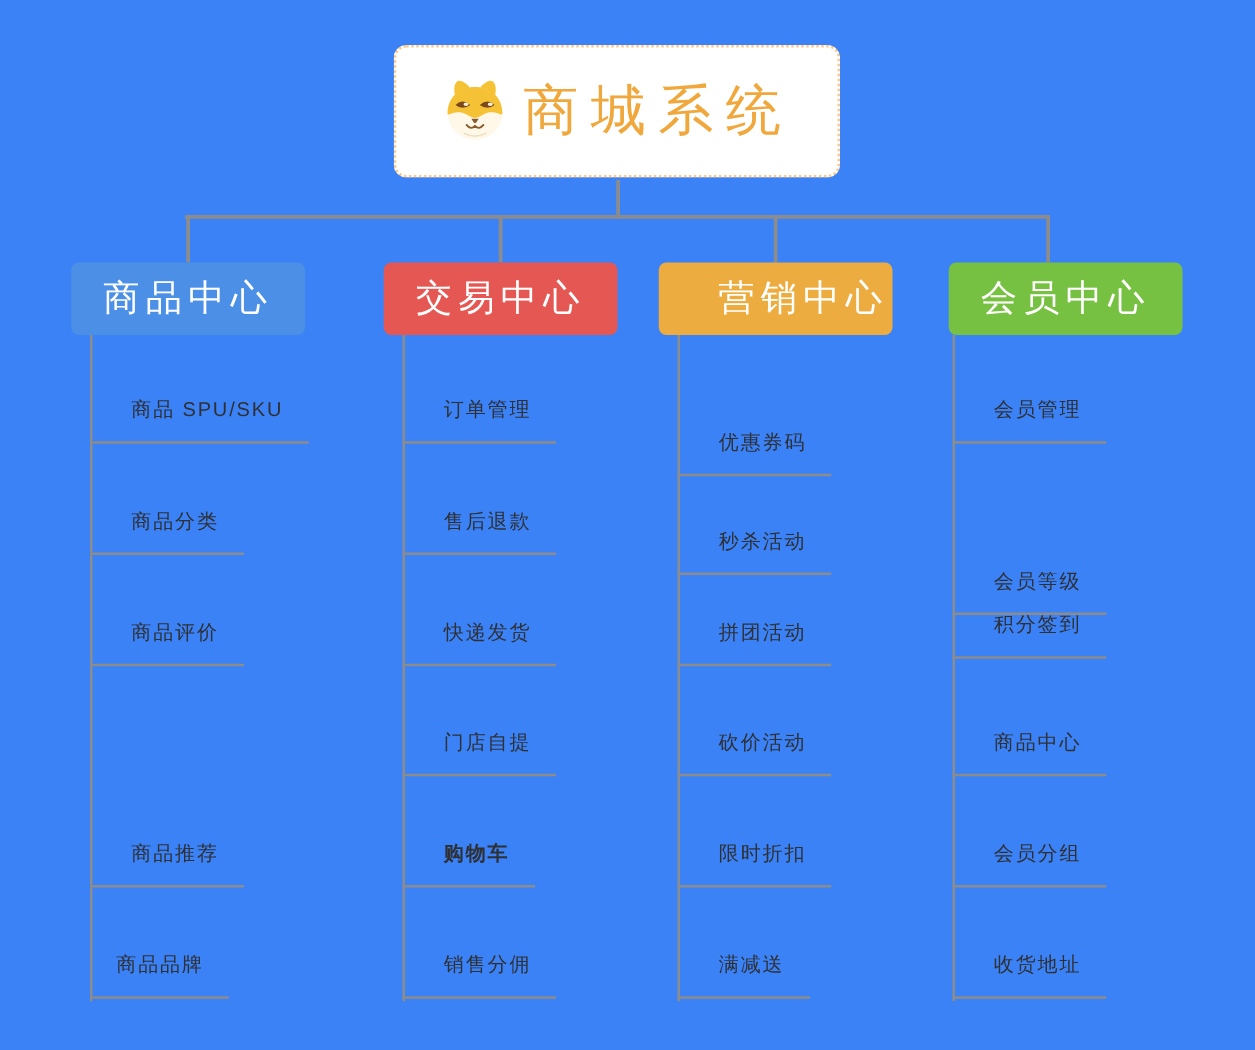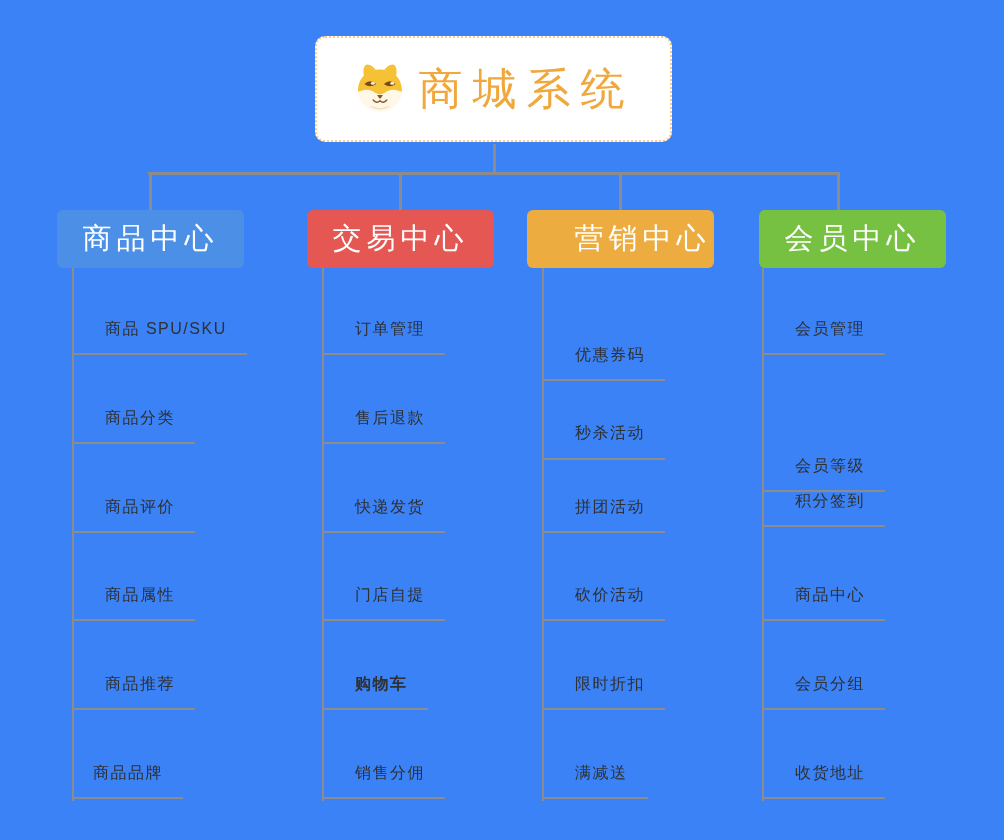--- a/index.html
+++ b/index.html
@@ -108,21 +108,20 @@
   <div class="conn drop drop-1"></div>
   <div class="conn drop drop-2"></div>
   <div class="conn drop drop-3"></div>
 
   <div class="column col-0">
     <div class="head" style="background: rgb(75, 144, 230);">商品中心</div>
     <div class="vline"></div>
   <div class="leaf" style="top: 101px;">商品 SPU/SKU</div>
       <div class="leaf" style="top: 190px;">商品分类</div>
       <div class="leaf" style="top: 279px;">商品评价</div>
-      <div class="leaf" style="top: 367px;">商品属性</div>
       <div class="leaf" style="top: 456px;">商品推荐</div>
       <div class="leaf" style="top: 545px; padding-left: 21px;">商品品牌</div>
     </div>
 
   <div class="column col-1">
     <div class="head" style="background: rgb(229, 87, 82); text-align: right;">交易中心</div>
     <div class="vline"></div>
   <div class="leaf" style="top: 101px;">订单管理</div>
       <div class="leaf" style="top: 190px;">售后退款</div>
       <div class="leaf" style="top: 279px;">快递发货</div>

